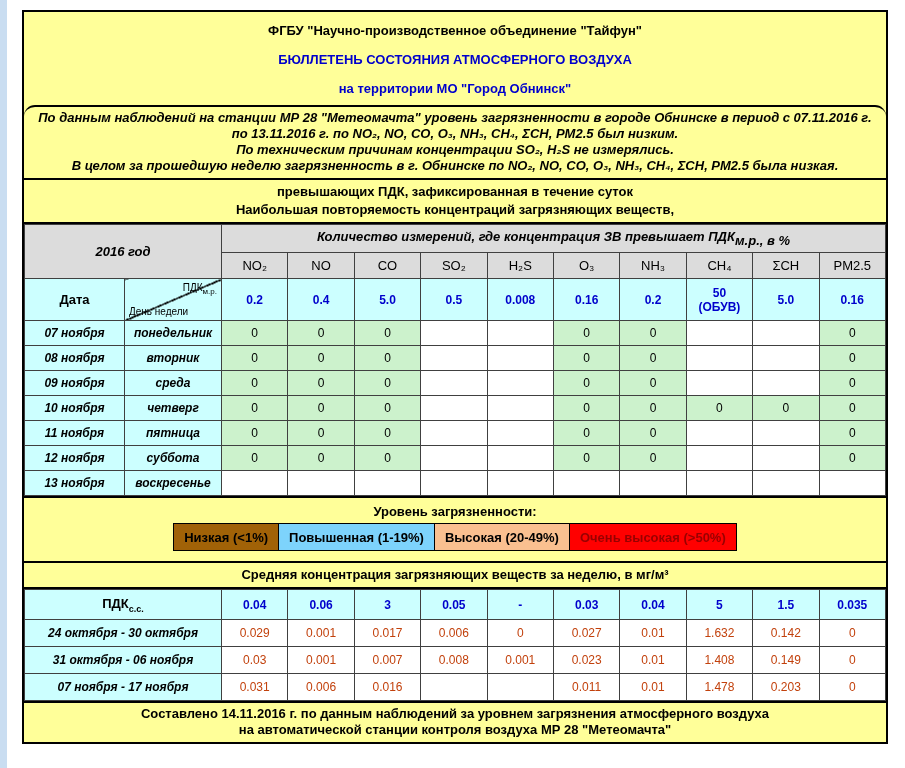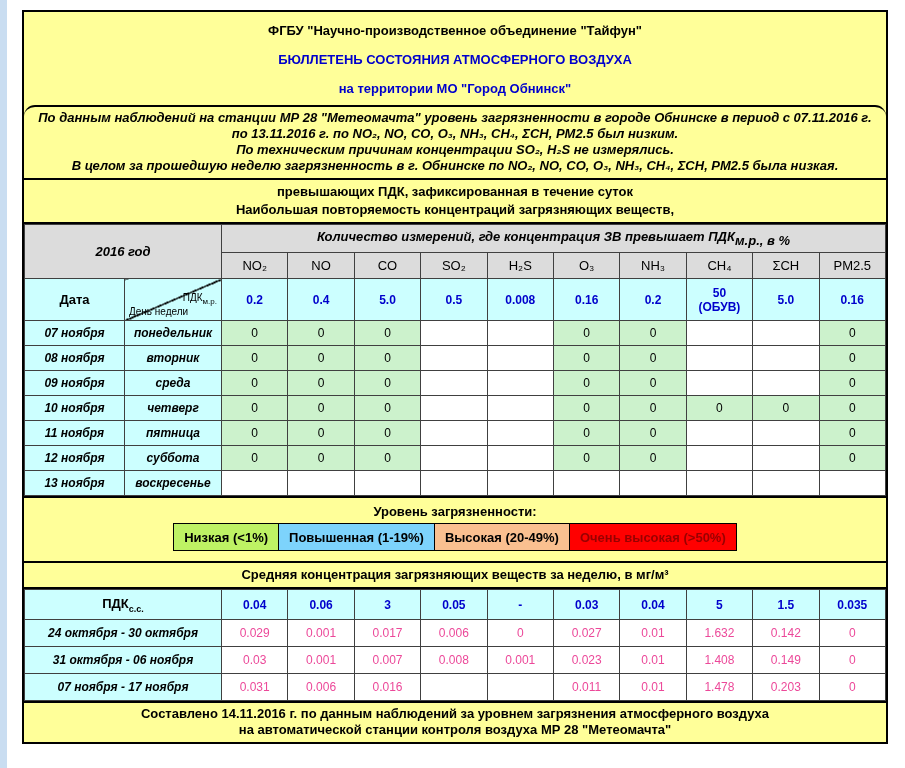--- a/index.html
+++ b/index.html
@@ -52,37 +52,37 @@
   .c-val{font-size:12px;color:#000;}
 
   .diag{
     position:relative;
     background:
       linear-gradient(to bottom right,
         rgba(0,0,0,0) calc(50% - 0.8px), #000 calc(50% - 0.8px),
         #000 calc(50% + 0.8px), rgba(0,0,0,0) calc(50% + 0.8px)),
       var(--cell-cyan,#ccffff);
   }
-  .diag .top-r{position:absolute;top:13px;right:4px;font-size:10px;color:#000;}
+  .diag .top-r{position:absolute;top:3px;right:4px;font-size:10px;color:#000;}
   .diag .top-r sub{font-size:8px;}
   .diag .bot-l{position:absolute;bottom:3px;left:4px;font-size:10px;color:#000;}
 
   
   .sec-legend{padding:5px 0 10px;}
   .legend-title{text-align:center;font-weight:bold;font-size:13px;line-height:17px;color:#000;}
   .legend-tbl{width:auto;margin:3px auto 0;table-layout:auto;}
   .legend-tbl td{border:1px solid #000;font-weight:bold;font-size:13px;padding:3px 10px;height:20px;}
 
   
   .weekly-pdk{height:30px;}
   .weekly-tbody tr{height:27px;}
   .pdk-lab{font-weight:bold;font-size:13px;}
   .pdk-lab sub{font-size:9px;}
   .period{font-weight:bold;font-style:italic;font-size:12px;}
-  .w-val{font-size:12px;color:#ec4899;}
+  .w-val{font-size:12px;color:#c2410c;}
 
   
   .sec-footer{padding:3px 2px 4px;}
   .f-line{text-align:center;font-weight:bold;font-size:13px;line-height:16px;color:#000;}
 </style>
 </head>
 <body>
 
 <div class="left-strip"></div>
 
@@ -258,21 +258,21 @@
           </tr>
         </tbody>
     </table>
   </div>
 
   <div class="sec sec-legend">
     <div class="legend-title">Уровень загрязненности:</div>
     <table class="legend-tbl">
       <tbody>
           <tr id="legend-row">
-            <td class="" style="background: #bef264; color: rgb(0, 0, 0);">Низкая (&lt;1%)</td>
+            <td class="" style="background: #a16207; color: rgb(0, 0, 0);">Низкая (&lt;1%)</td>
             <td class="" style="background: #7dd3fc; color: rgb(0, 0, 0);">Повышенная (1-19%)</td>
             <td class="" style="background: rgb(250, 192, 144); color: rgb(0, 0, 0);">Высокая (20-49%)</td>
             <td class="" style="background: rgb(255, 0, 0); color: rgb(153, 0, 0);">Очень высокая (&gt;50%)</td>
           </tr>
     </tbody>
       </table>
   </div>
 
   <div class="sec sec-subtitle">
     <div class="sub-line">Средняя концентрация загрязняющих веществ за неделю, в мг/м³</div>

